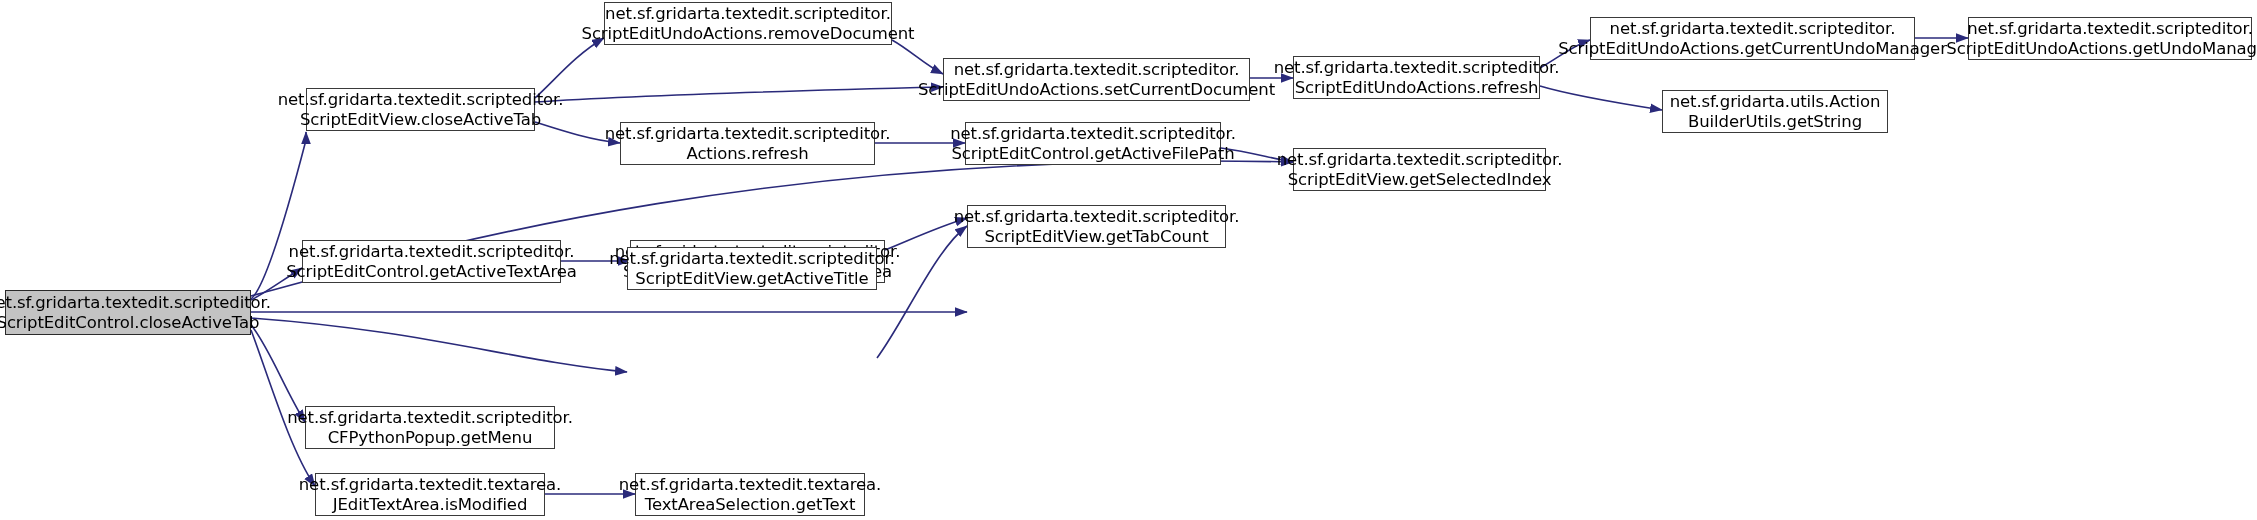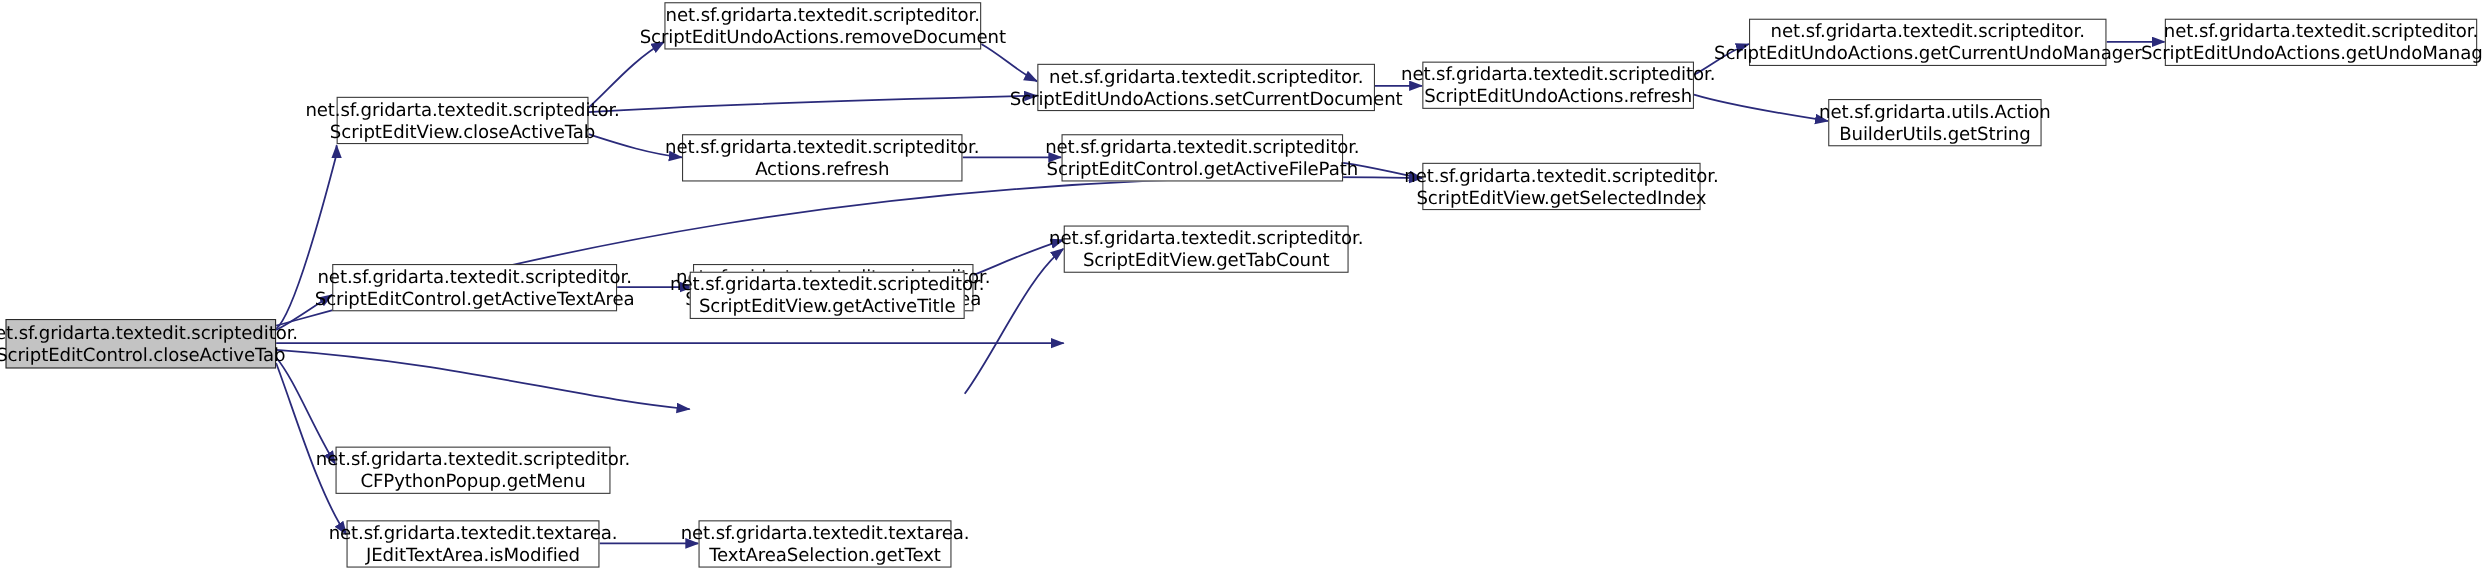--- a/index.html
+++ b/index.html
@@ -55,21 +55,21 @@
       <div class="node" style="left: 604px; top: 2px; width: 288px; height: 43px;"><span>net.sf.gridarta.textedit.scripteditor.
 ScriptEditUndoActions.removeDocument</span></div>
       <div class="node" style="left: 943px; top: 58px; width: 307px; height: 43px;"><span>net.sf.gridarta.textedit.scripteditor.
 ScriptEditUndoActions.setCurrentDocument</span></div>
       <div class="node" style="left: 1293px; top: 56px; width: 247px; height: 43px;"><span>net.sf.gridarta.textedit.scripteditor.
 ScriptEditUndoActions.refresh</span></div>
       <div class="node" style="left: 1590px; top: 17px; width: 325px; height: 43px;"><span>net.sf.gridarta.textedit.scripteditor.
 ScriptEditUndoActions.getCurrentUndoManager</span></div>
       <div class="node" style="left: 1968px; top: 17px; width: 284px; height: 43px;"><span>net.sf.gridarta.textedit.scripteditor.
 ScriptEditUndoActions.getUndoManager</span></div>
-      <div class="node" style="left: 1662px; top: 90px; width: 194px; height: 43px;"><span>net.sf.gridarta.utils.Action
+      <div class="node" style="left: 1662px; top: 90px; width: 226px; height: 43px;"><span>net.sf.gridarta.utils.Action
 BuilderUtils.getString</span></div>
       <div class="node" style="left: 620px; top: 122px; width: 255px; height: 43px;"><span>net.sf.gridarta.textedit.scripteditor.
 Actions.refresh</span></div>
       <div class="node" style="left: 965px; top: 122px; width: 256px; height: 43px;"><span>net.sf.gridarta.textedit.scripteditor.
 ScriptEditControl.getActiveFilePath</span></div>
       <div class="node" style="left: 1293px; top: 148px; width: 253px; height: 43px;"><span>net.sf.gridarta.textedit.scripteditor.
 ScriptEditView.getSelectedIndex</span></div>
       <div class="node" style="left: 302px; top: 240px; width: 259px; height: 43px;"><span>net.sf.gridarta.textedit.scripteditor.
 ScriptEditControl.getActiveTextArea</span></div>
       <div class="node" style="left: 630px; top: 240px; width: 255px; height: 43px;"><span>net.sf.gridarta.textedit.scripteditor.

